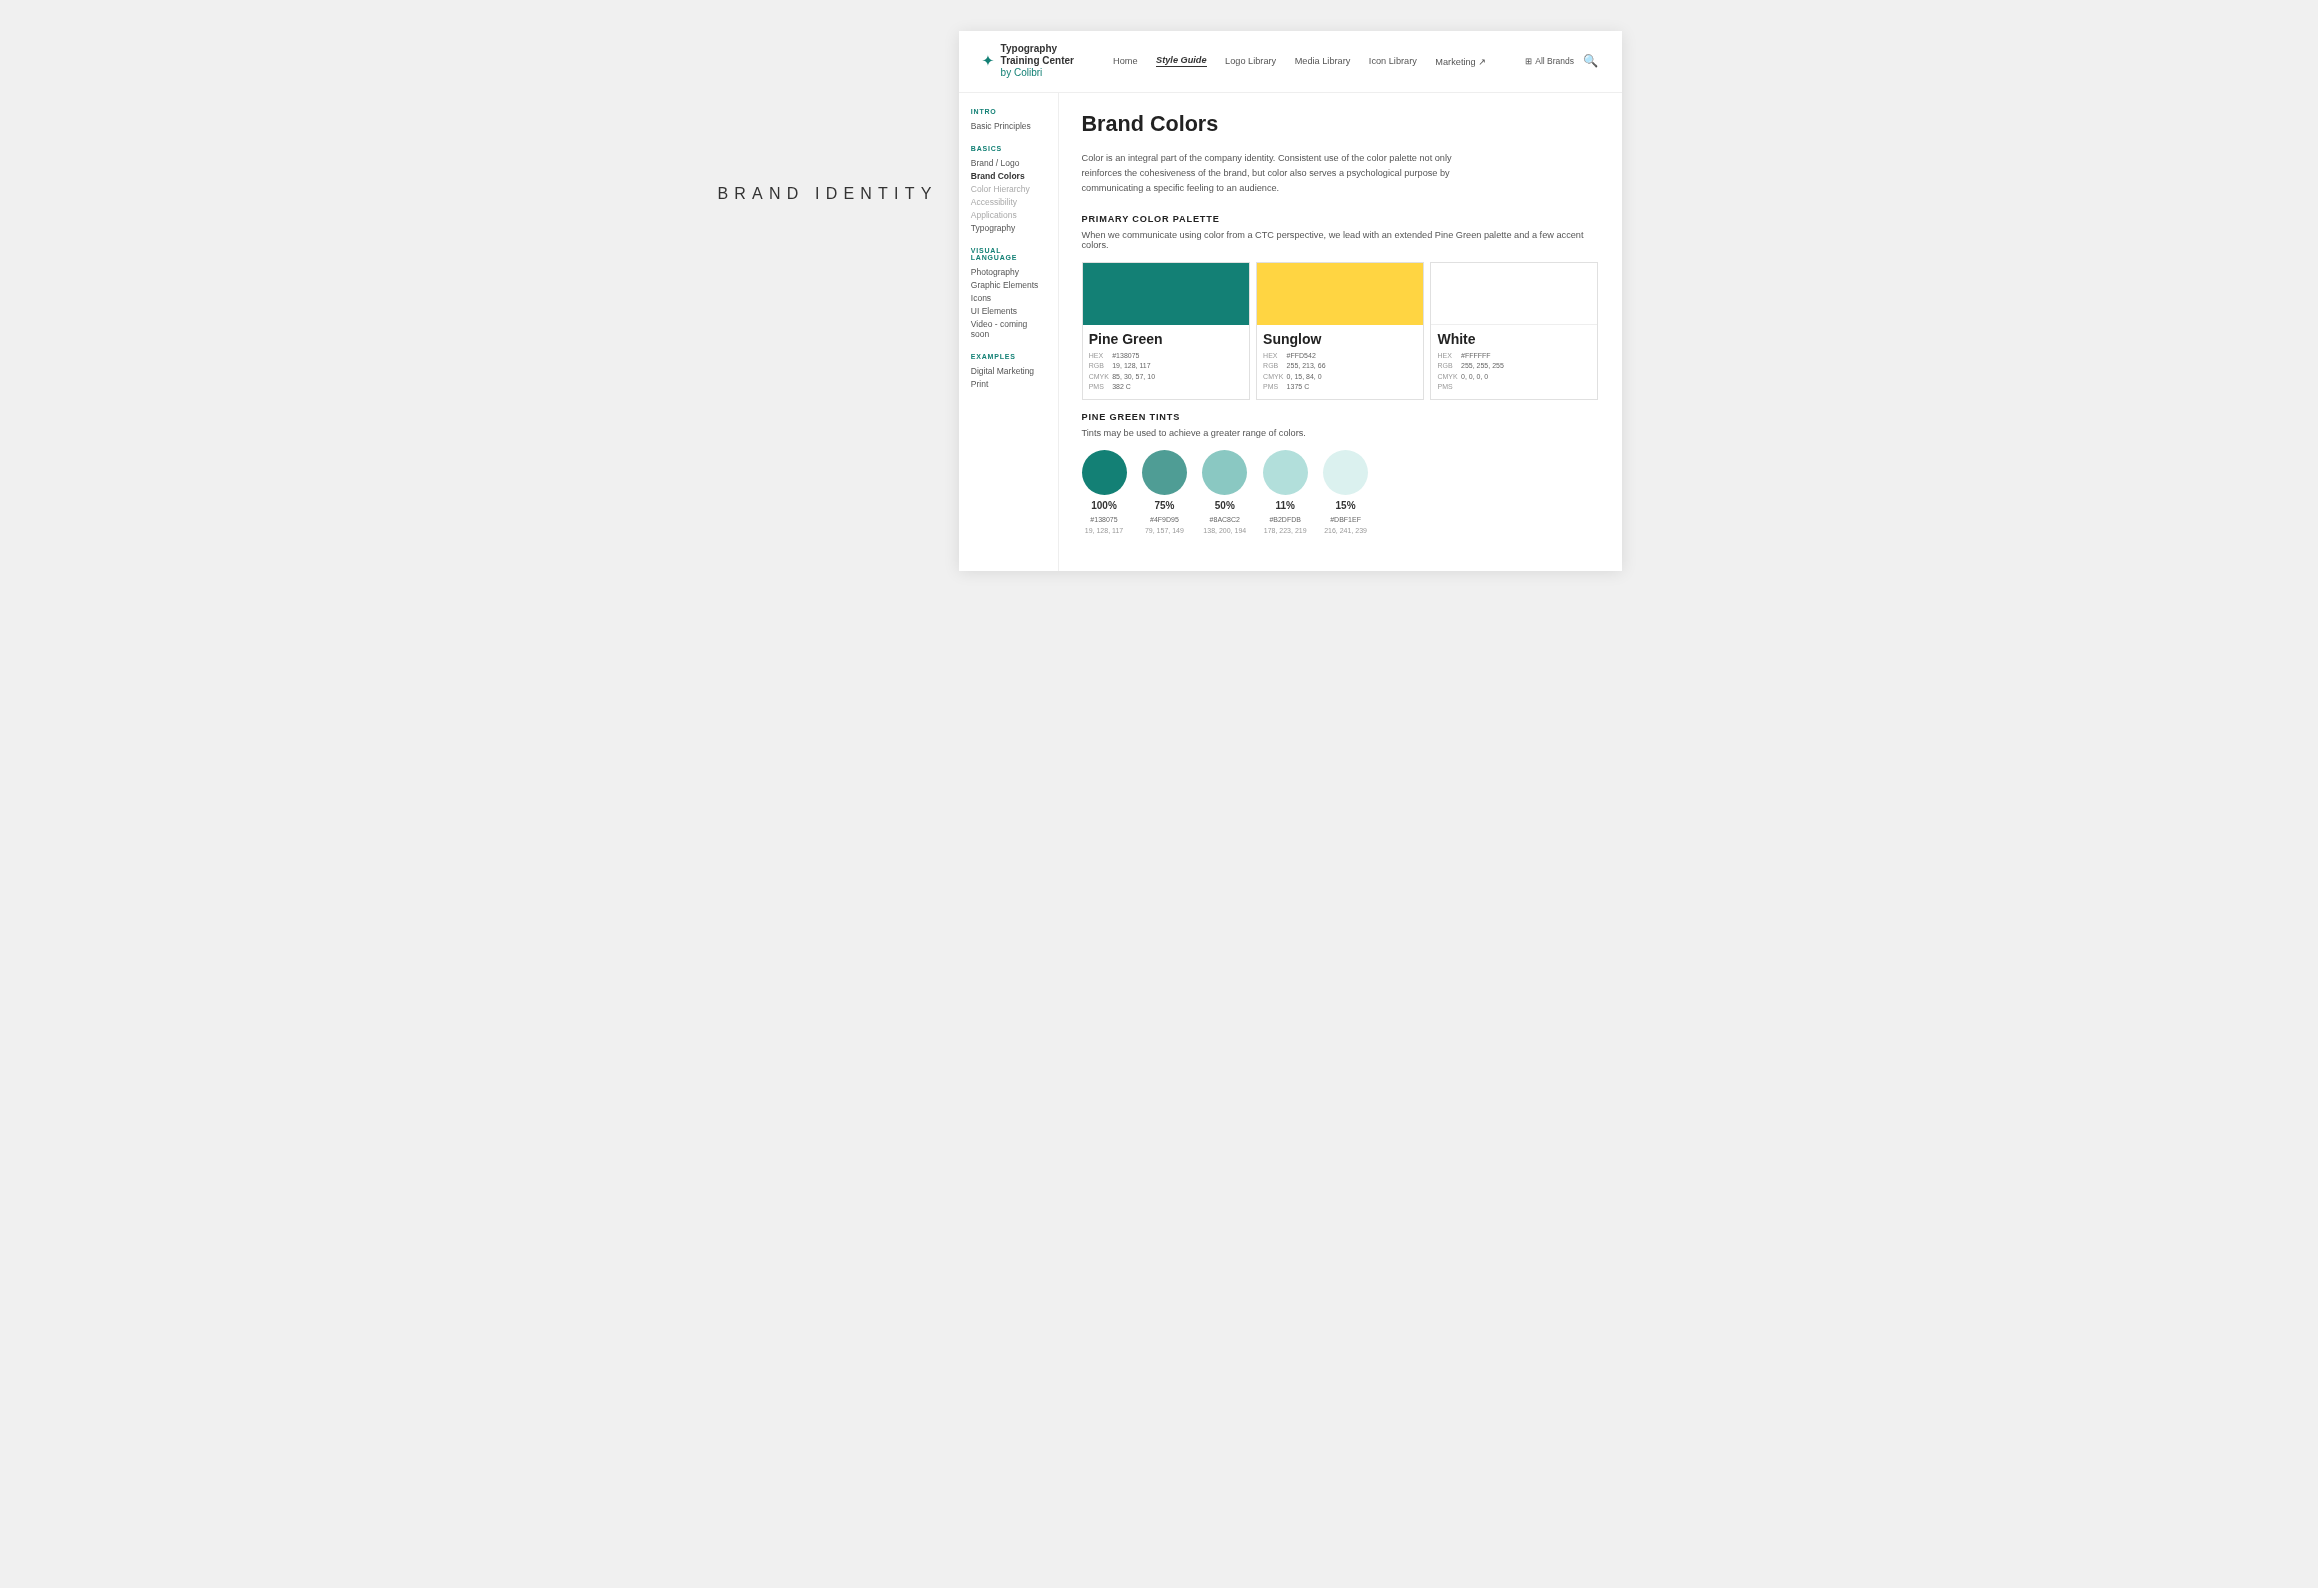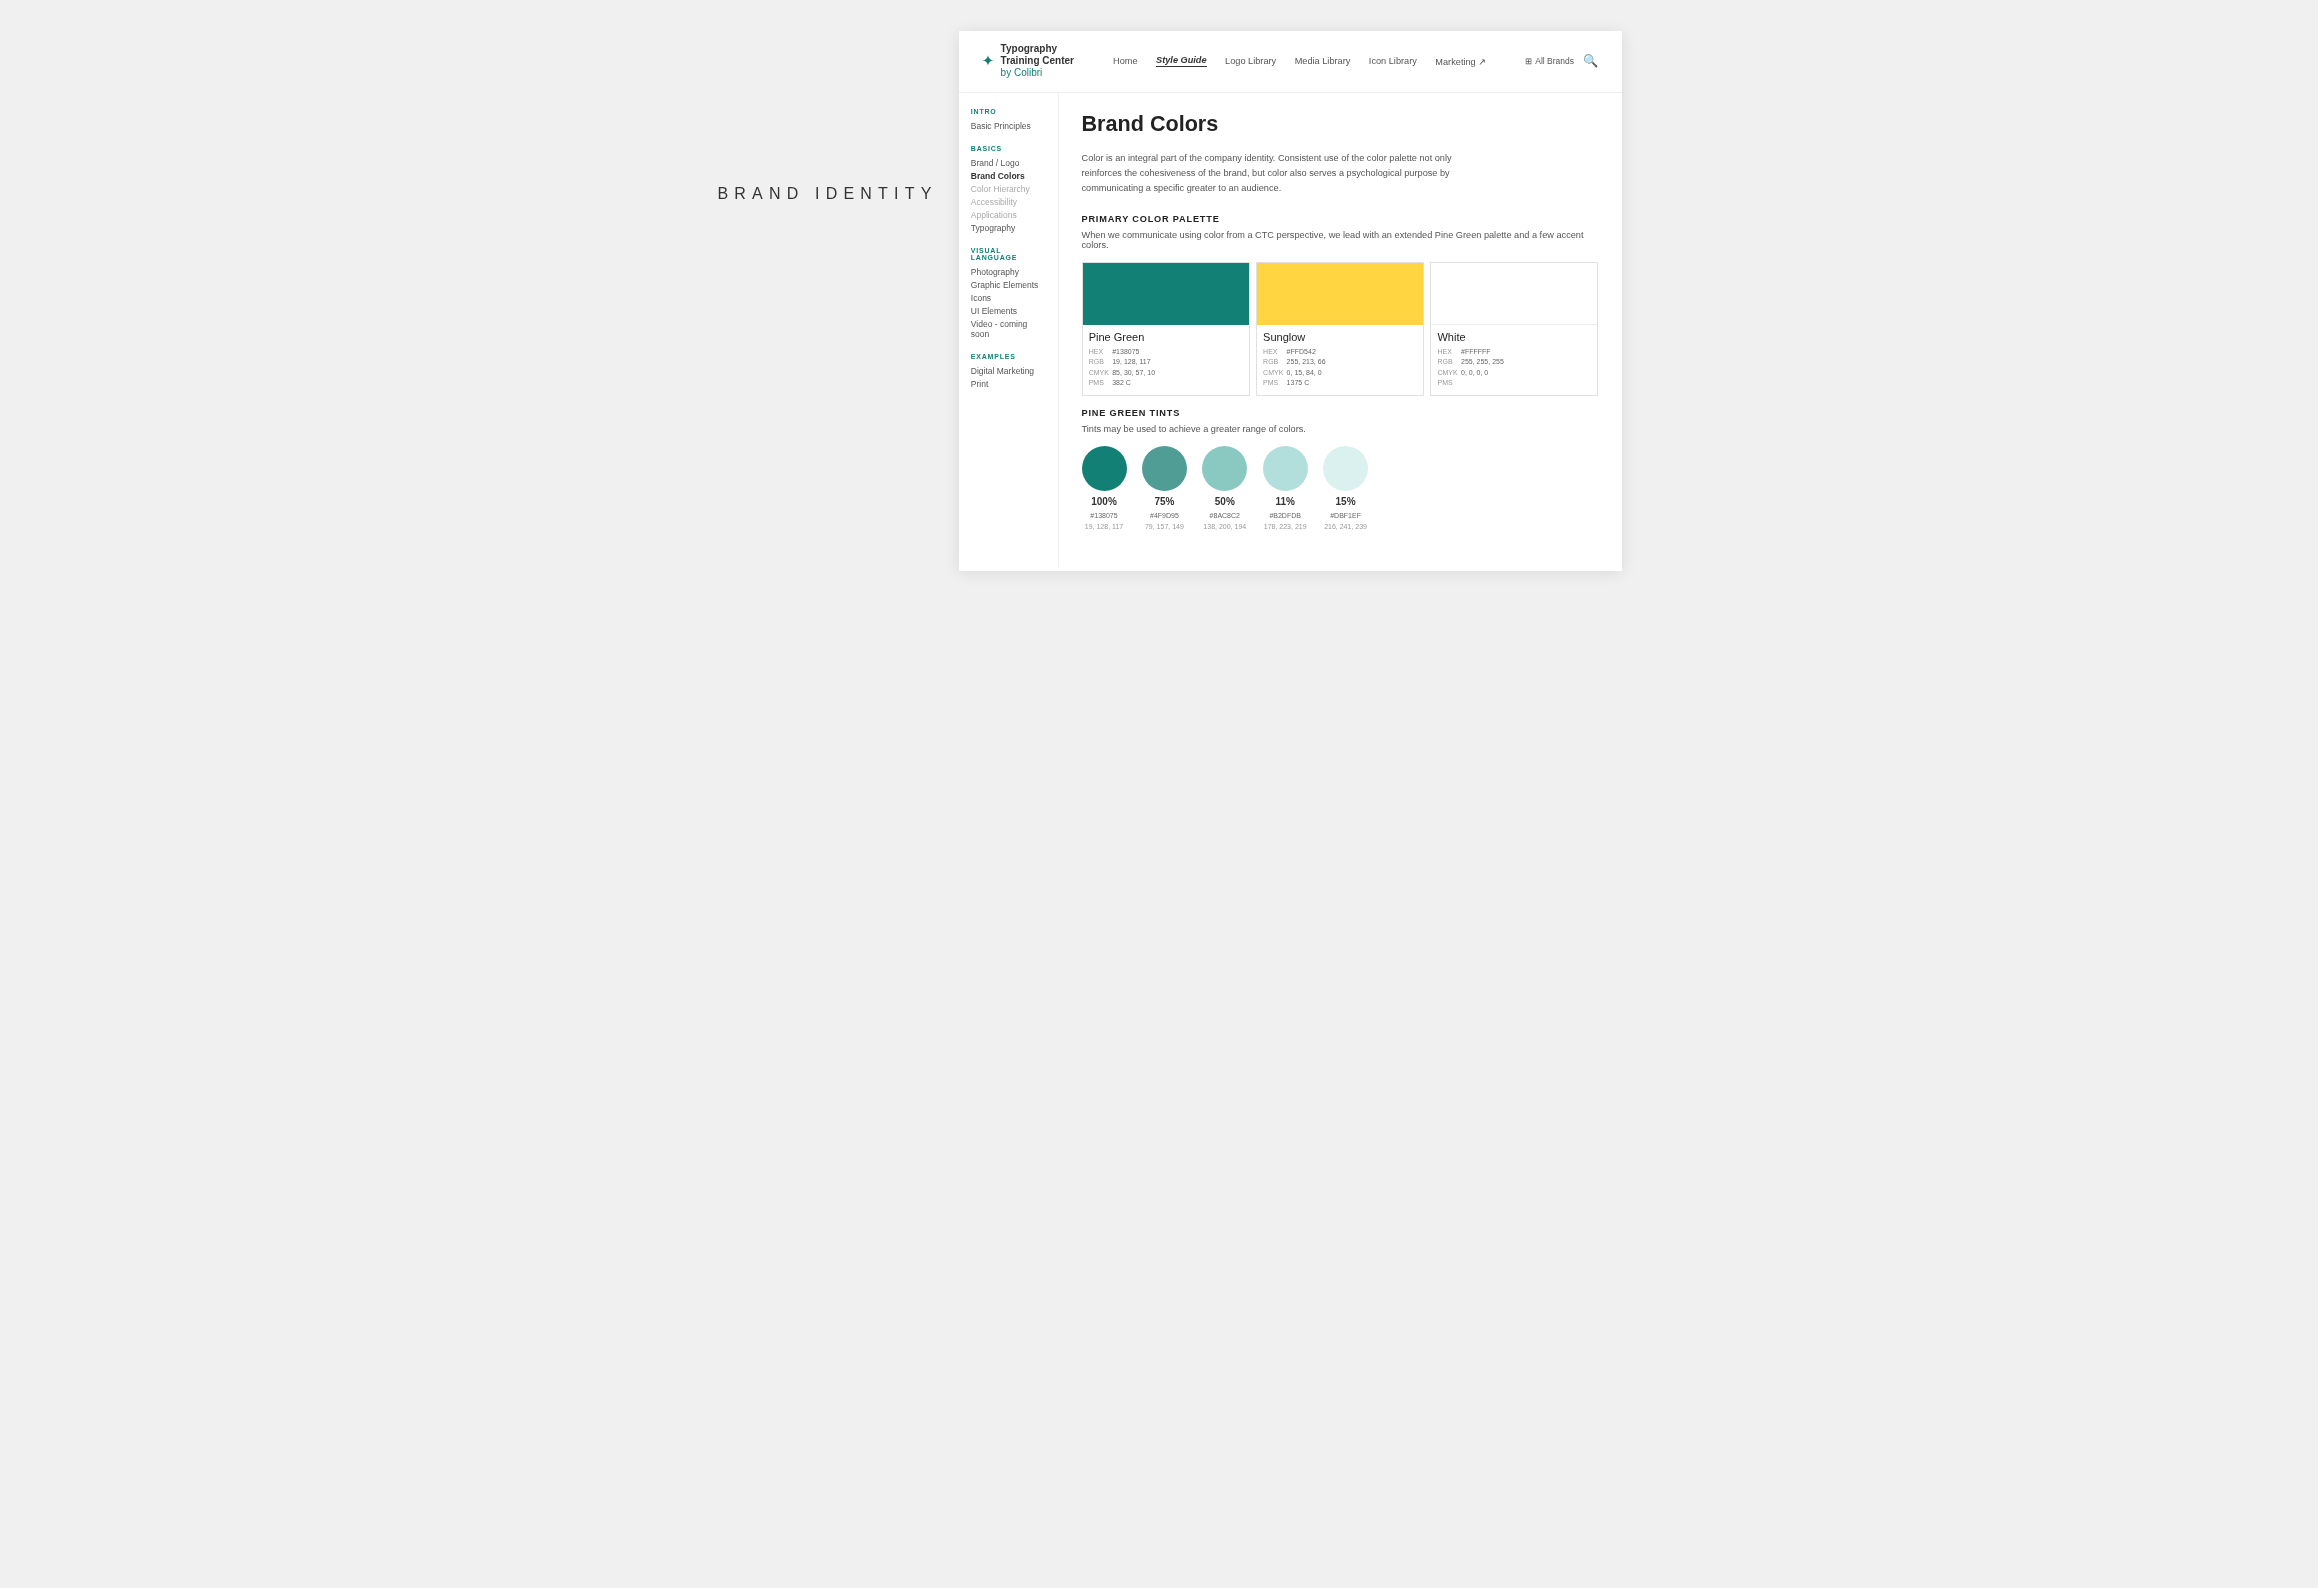--- a/index.html
+++ b/index.html
@@ -217,22 +217,22 @@
     .color-rect {
       height: 62px;
       width: 100%;
     }
 
     .color-info {
       padding: 6.2px;
     }
 
     .color-name {
-      font-size: 11px;
-      font-weight: normal;
+      font-size: 14px;
+      font-weight: bold;
       color: #222;
       margin-bottom: 3.1px;
     }
 
     .color-detail {
       font-size: 7px;
       color: #666;
       line-height: 1.5;
     }
 
@@ -385,21 +385,21 @@
           <a class="sidebar-item">Digital Marketing</a>
           <a class="sidebar-item">Print</a>
         </div>
 
       </div>
 
       <div class="article">
 
         <h1 class="page-title">Brand Colors</h1>
 
-        <p class="intro-text">Color is an integral part of the company identity. Consistent use of the color palette not only reinforces the cohesiveness of the brand, but color also serves a psychological purpose by communicating a specific greater to an audience.</p>
+        <p class="intro-text">Color is an integral part of the company identity. Consistent use of the color palette not only reinforces the cohesiveness of the brand, but color also serves a psychological purpose by communicating a specific feeling to an audience.</p>
 
         <div class="section">
           <div class="section-heading">PRIMARY COLOR PALETTE</div>
           <p class="section-subtext">When we communicate using color from a CTC perspective, we lead with an extended Pine Green palette and a few accent colors.</p>
 
           <div class="color-swatches-primary">
 
             <div class="color-swatch-block">
               <div class="color-rect" style="background-color: #138075;"></div>
               <div class="color-info">

